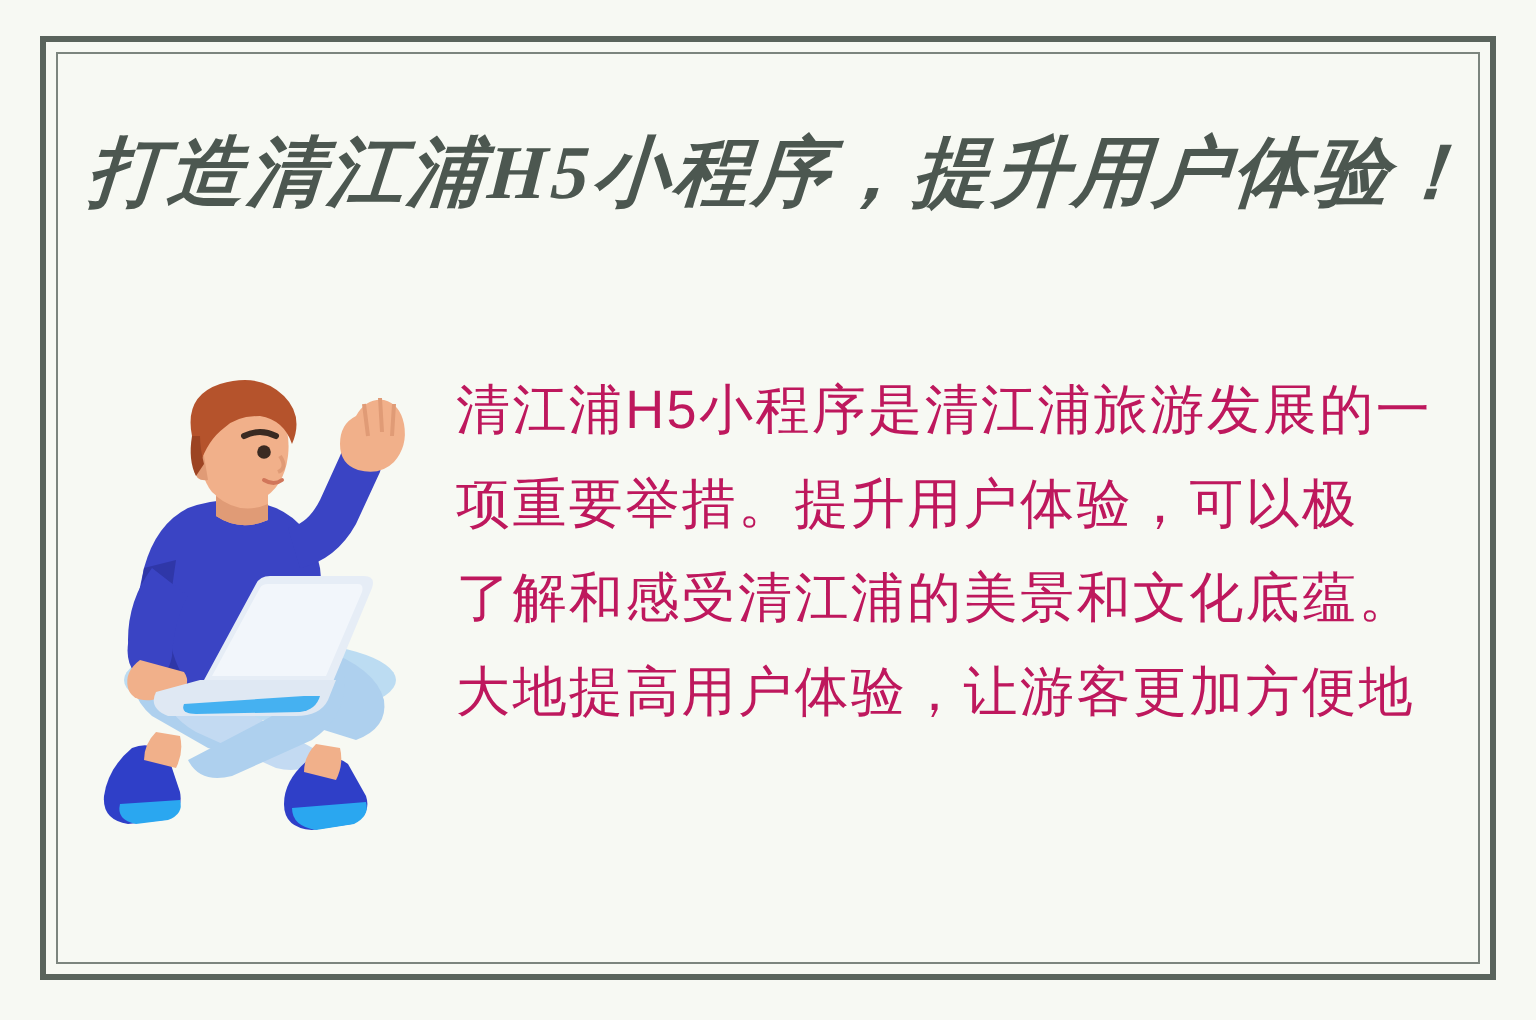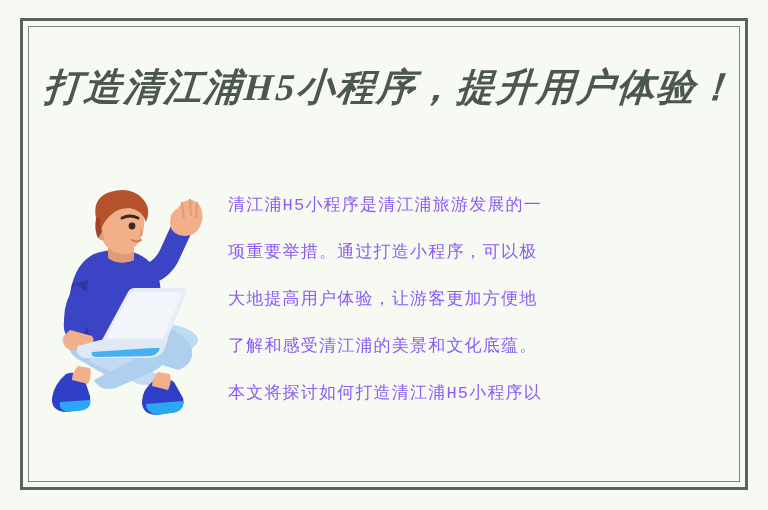--- a/index.html
+++ b/index.html
@@ -76,23 +76,23 @@
   
   .body-copy {
     position: absolute;
     left: 228px;
     top: 182px;
     width: 512px;
   }
   .body-line {
     height: 47px;
     line-height: 47px;
-    color: #8b5cf6;
-    font-family: Liberation Mono, monospace;
-    font-size: 17px;
+    color: #be185d;
+    font-family: Liberation Sans, sans-serif;
+    font-size: 27px;
     letter-spacing: 1.2px;
     white-space: nowrap;
   }
 </style>
 </head>
 <body>
 
 <div id="page">
 
   <div class="frame-outer"></div>
@@ -149,19 +149,18 @@
 
       <path d="M60 152 L86 104 Q88 100 93 100 L140 100 Q146 100 144 106 L124 154 Z" fill="#e6edf6"></path>
       <path d="M64 150 L88 106 Q89 104 92 104 L137 104 Q140 104 139 108 L121 150 Z" fill="#f2f6fb"></path>
       <path d="M36 158 Q32 166 42 170 L106 170 Q118 170 122 162 L126 152 L58 152 Z" fill="#dfe8f3"></path>
       <path d="M50 164 Q48 169 56 169 L108 168 Q116 167 118 160 L110 160 Z" fill="#2aa7f0" opacity="0.85"></path>
     </svg>
   </div>
 
   <div class="body-copy">
     <div class="body-line">清江浦H5小程序是清江浦旅游发展的一</div>
-    <div class="body-line">项重要举措。通过打造小程序，可以极</div>
+    <div class="body-line">项重要举措。提升用户体验，可以极</div>
+    <div class="body-line">了解和感受清江浦的美景和文化底蕴。</div>
     <div class="body-line">大地提高用户体验，让游客更加方便地</div>
-    <div class="body-line">了解和感受清江浦的美景和文化底蕴。</div>
-    <div class="body-line">本文将探讨如何打造清江浦H5小程序以</div>
   </div>
 
 </div>
 
 </body></html>

